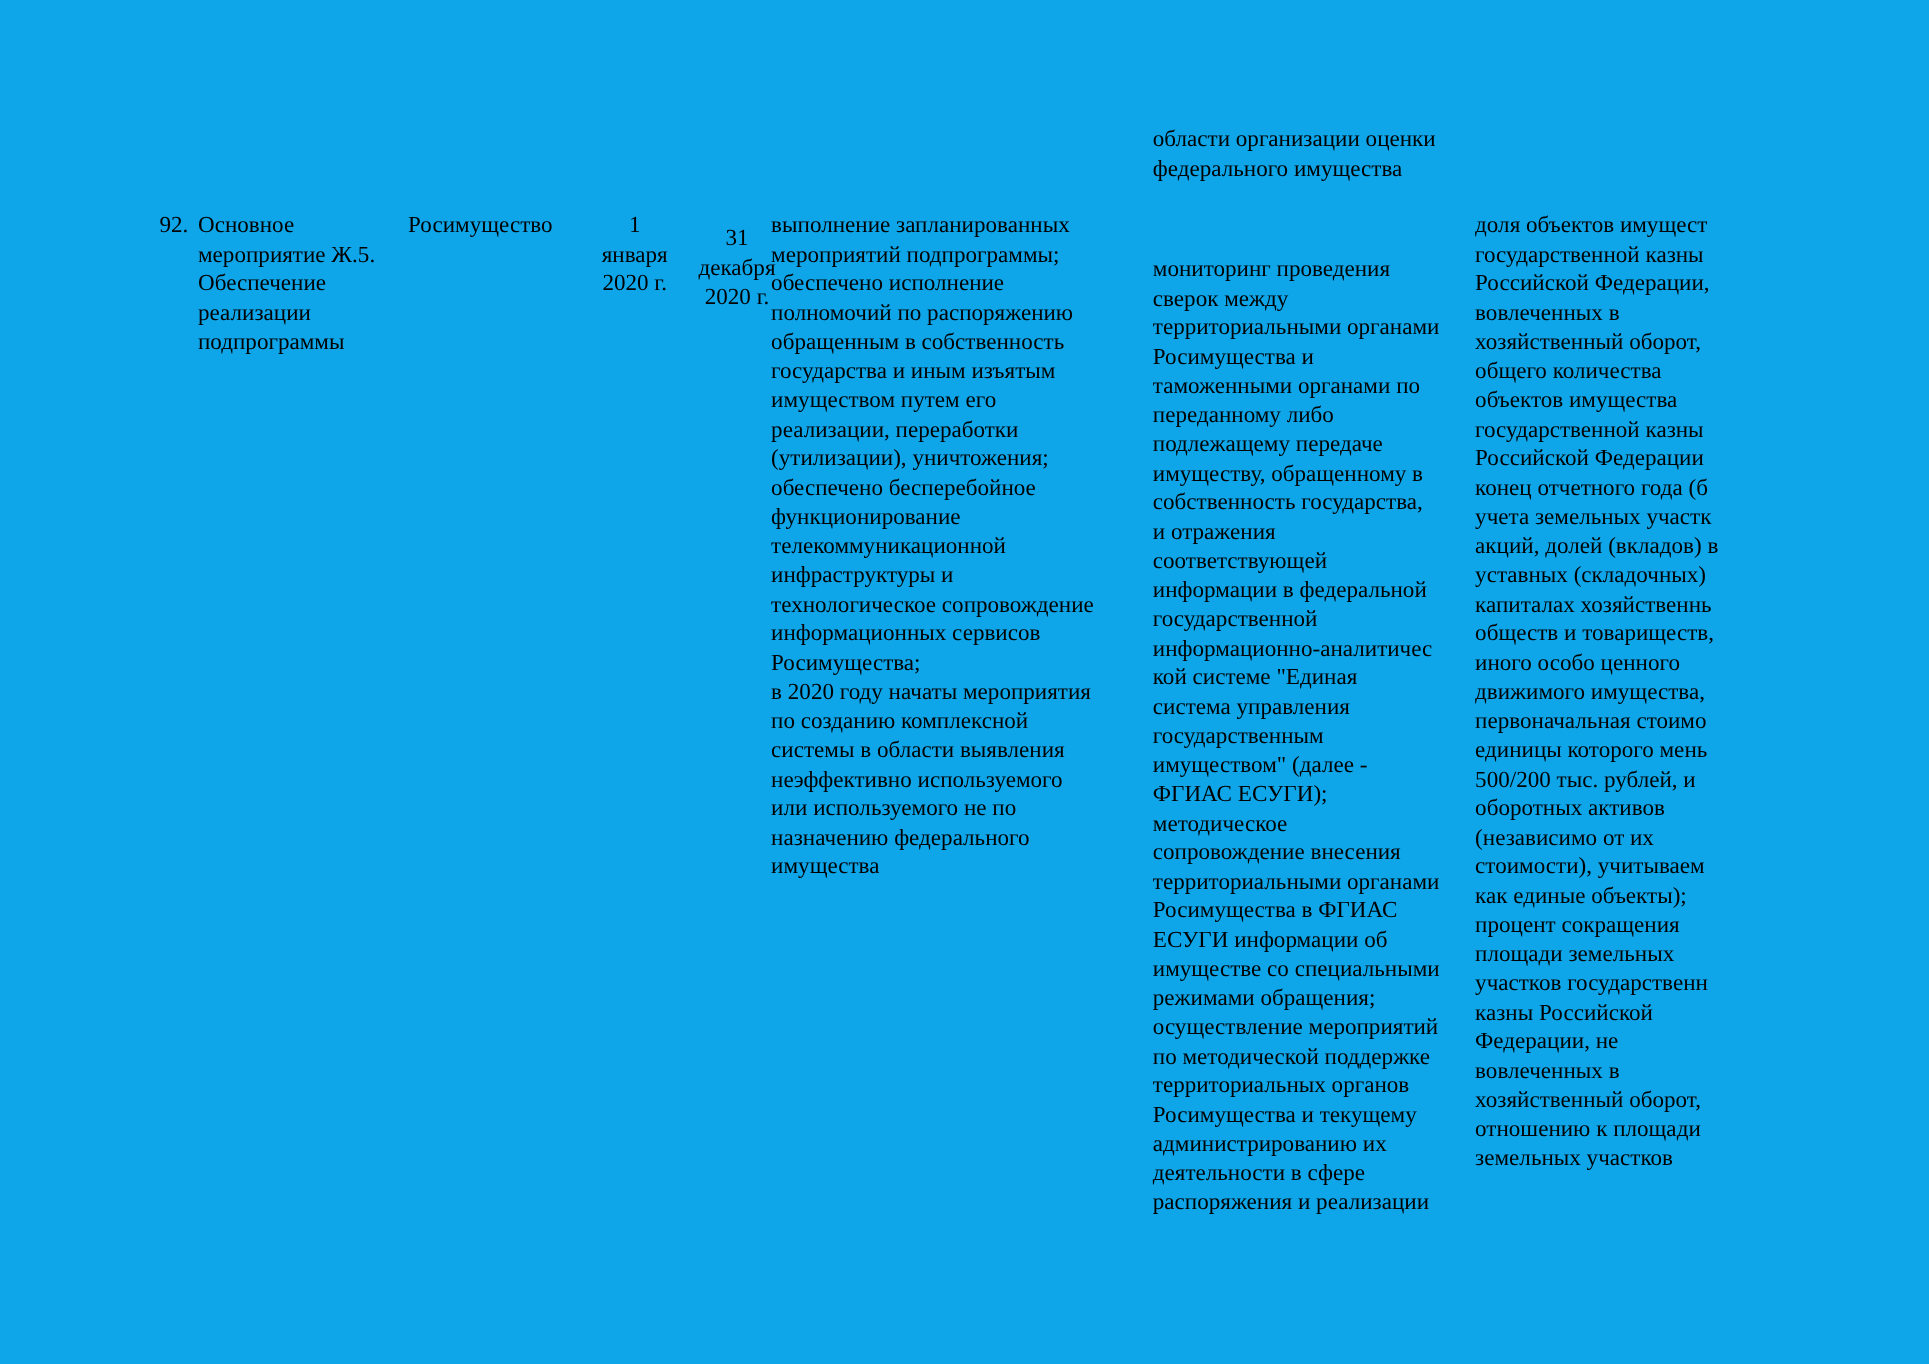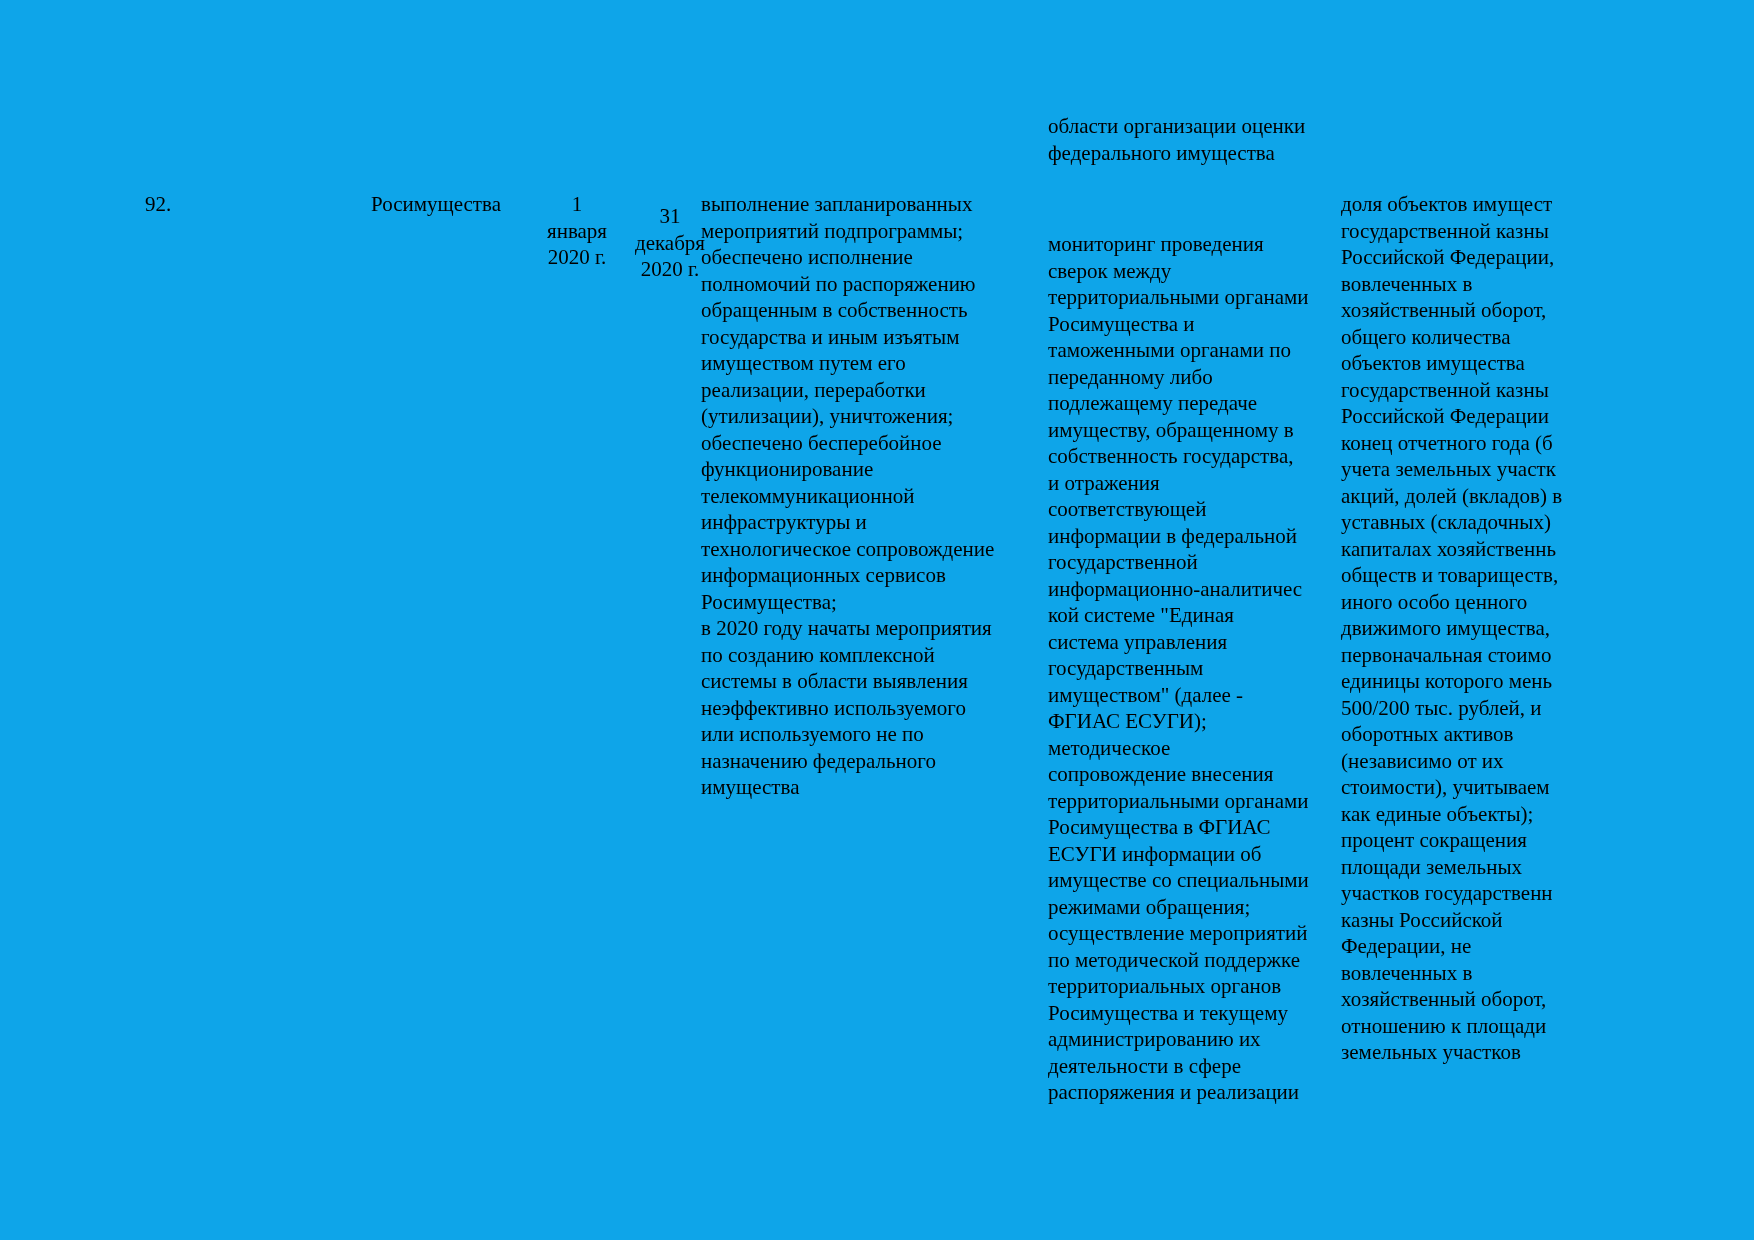--- a/index.html
+++ b/index.html
@@ -32,22 +32,27 @@
 </head>
 <body>
 
 <div class="page">
 
   <div class="cell" style="left:1048px; top:113px; width:300px;">области организации оценки
 федерального имущества</div>
 
   <div class="cell" style="left:133px; top:191px; width:42px;margin-left:12px;">92.</div>
 
+  <div class="cell" style="left:180px; top:191px; width:186px;">Основное
+мероприятие Ж.5.
+Обеспечение
+реализации
+подпрограммы</div>
 
-  <div class="cell" style="left:371px; top:191px; width:150px;">Росимущества</div>
+  <div class="cell" style="left:371px; top:191px; width:150px;">Росимущество</div>
 
   <div class="cell center" style="left:534px; top:191px; width:86px;">1
 января
 2020 г.</div>
 
   <div class="cell center" style="left:626px; top:177px; width:88px;margin-top:26px;">31
 декабря
 2020 г.</div>
 
   <div class="cell" style="left:701px; top:191px; width:330px;">выполнение запланированных

